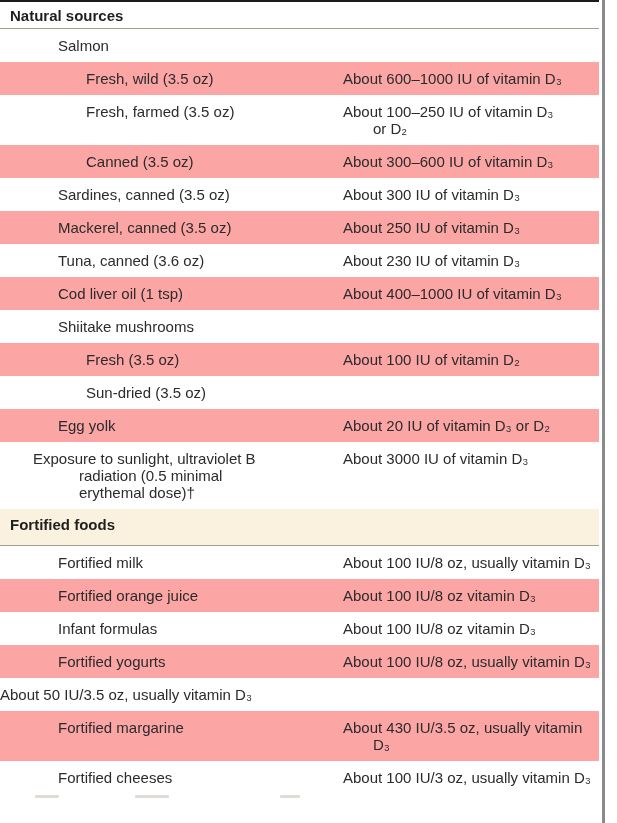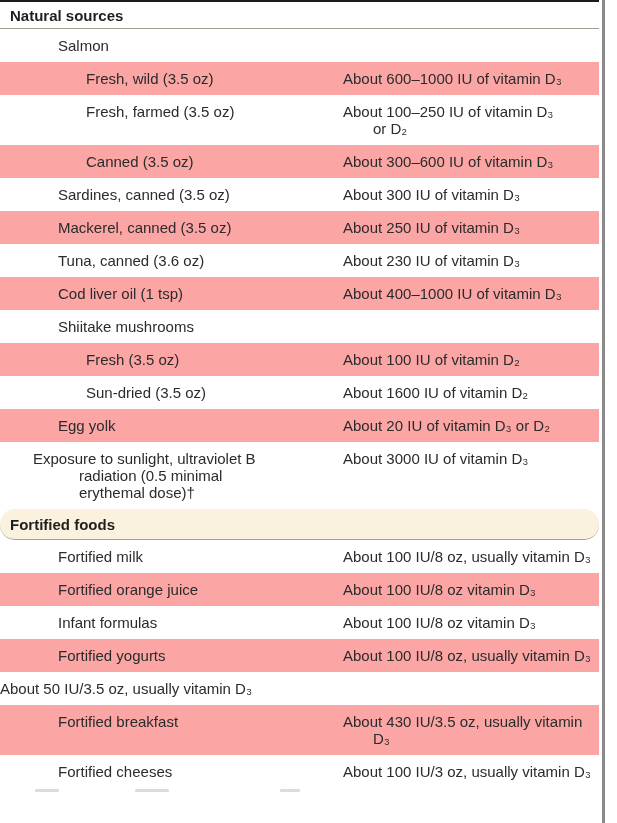--- a/index.html
+++ b/index.html
@@ -38,22 +38,21 @@
     background: #8a8a8a;
   }
   .section-header {
     font-weight: bold;
     color: #1f1f1f;
     padding: 5px 0 4px 10px;
     border-bottom: 1px solid #a39d92;
   }
   .section-header.shade {
     background: #faf2de;
-    padding: 7px 0 6px 10px;
-    border-radius: 15px;
+    padding: 7px 0 12px 10px;
   }
   .row {
     display: flex;
     align-items: flex-start;
     padding: 8px 0;
   }
   .row.shade {
     background: #fca5a5;
   }
   .col1 {
@@ -150,21 +149,20 @@
       <div class="col2"></div>
     </div>
 
     <div class="row shade indent">
       <div class="col1">Fresh (3.5 oz)</div>
       <div class="col2">About 100 IU of vitamin D₂</div>
     </div>
 
     <div class="row indent">
       <div class="col1">Sun-dried (3.5 oz)</div>
-      <div class="col2">About 1600 IU of vitamin D₂</div>
     </div>
 
     <div class="row shade">
       <div class="col1">Egg yolk</div>
       <div class="col2">About 20 IU of vitamin D₃ or D₂</div>
     </div>
 
     <div class="row">
       <div class="col1 hang">Exposure to sunlight, ultraviolet B
 radiation (0.5 minimal
@@ -192,21 +190,21 @@
     <div class="row shade">
       <div class="col1">Fortified yogurts</div>
       <div class="col2">About 100 IU/8 oz, usually vitamin D₃</div>
     </div>
 
     <div class="row">
       <div class="col2">About 50 IU/3.5 oz, usually vitamin D₃</div>
     </div>
 
     <div class="row shade">
-      <div class="col1">Fortified breakfast</div>
+      <div class="col1">Fortified margarine</div>
       <div class="col2">About 430 IU/3.5 oz, usually vitamin D₃</div>
     </div>
 
     <div class="row">
       <div class="col1">Fortified cheeses</div>
       <div class="col2">About 100 IU/3 oz, usually vitamin D₃</div>
     </div>
 
 
     <div class="partial-strip">

